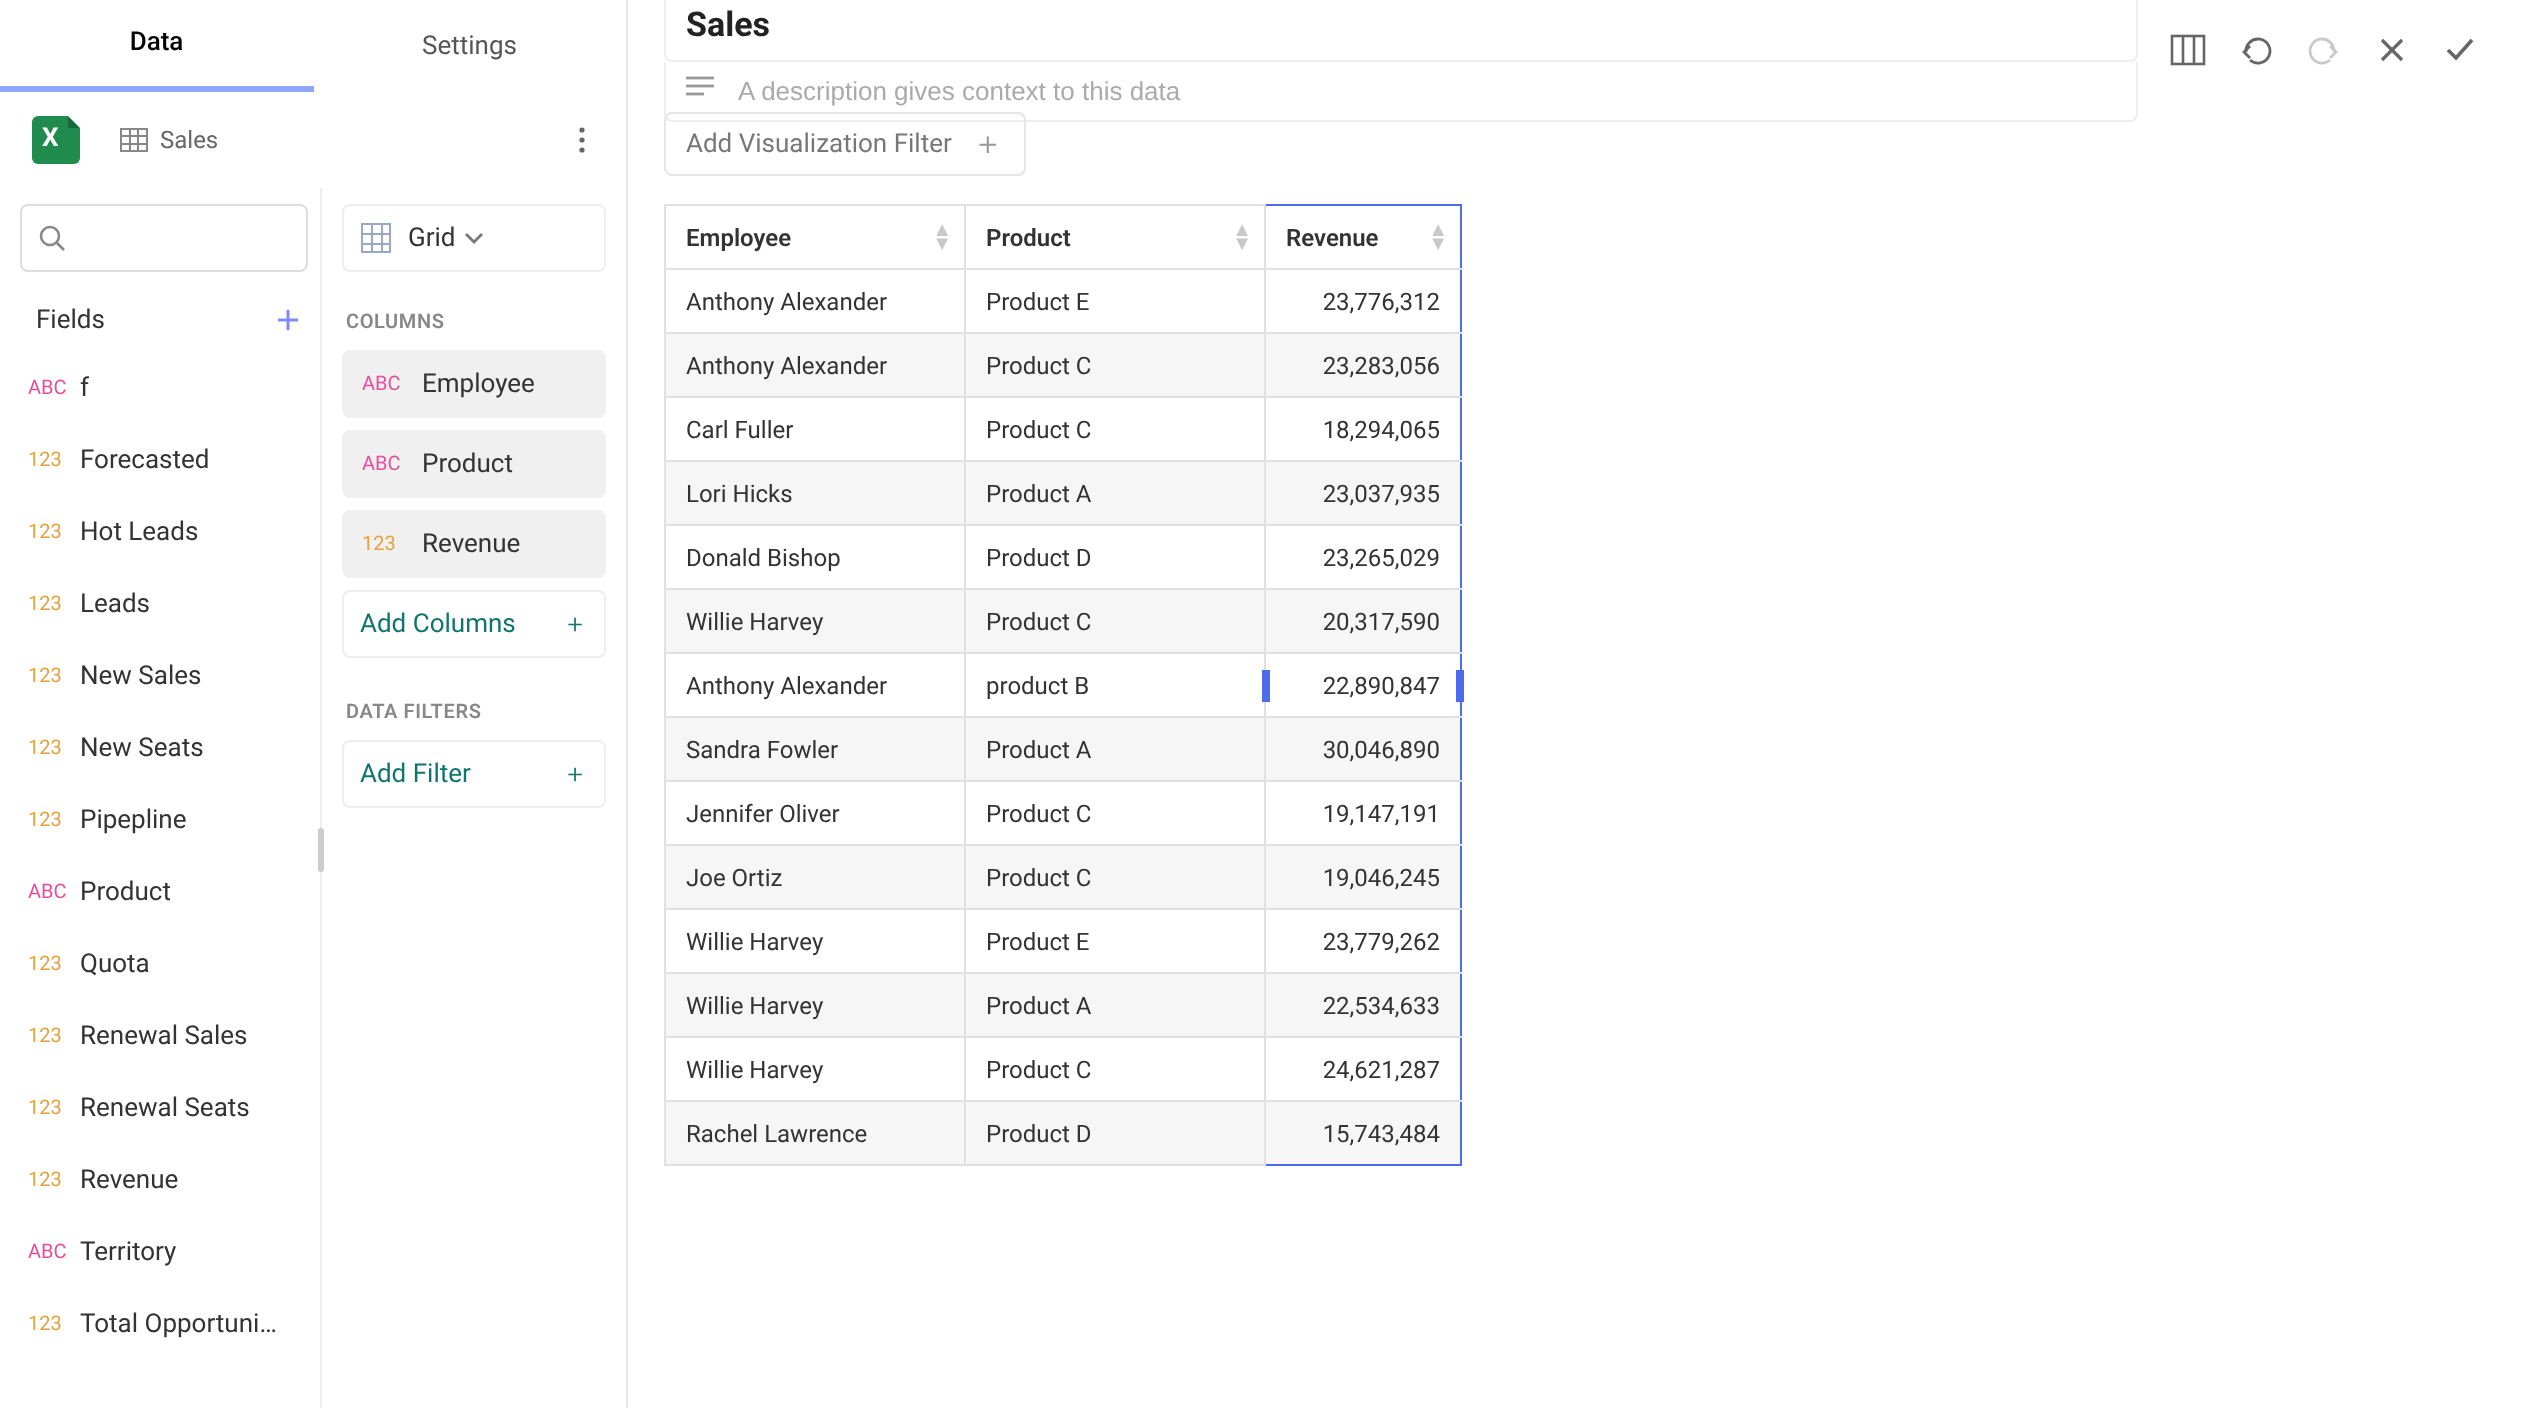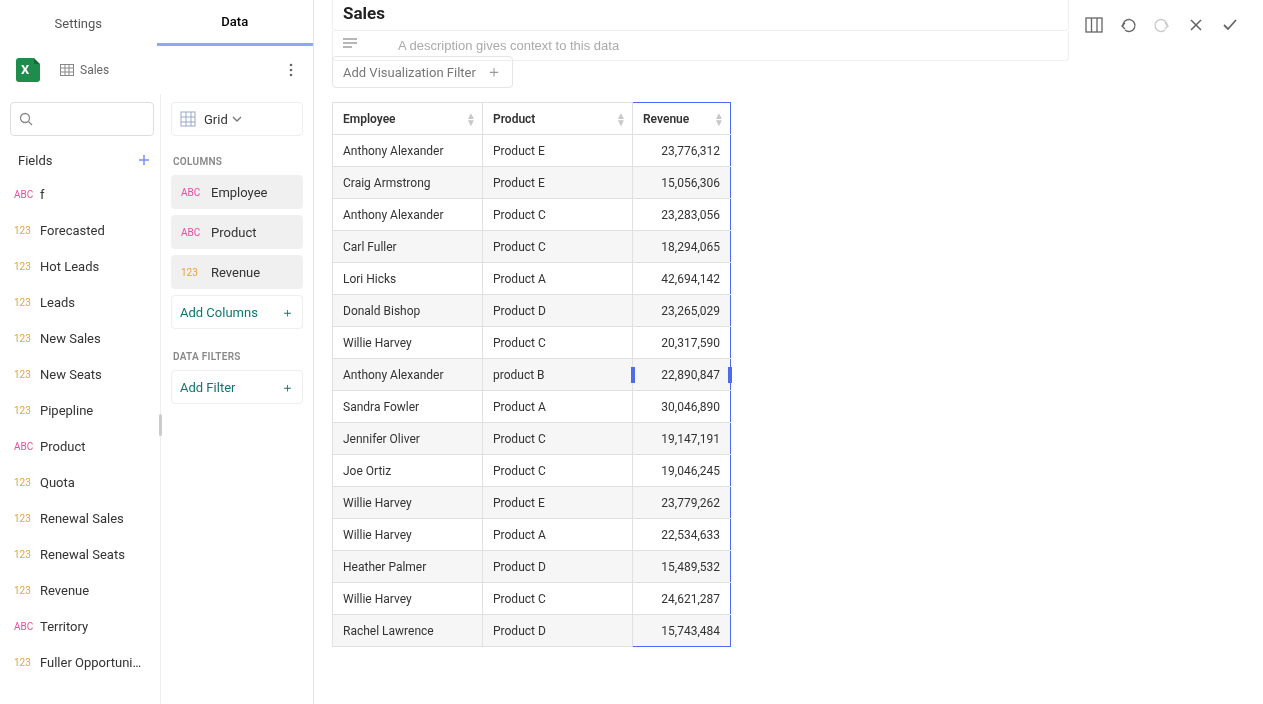--- a/index.html
+++ b/index.html
@@ -80,22 +80,22 @@
   .rev-wrap .sel-right { right:-12px; top:50%; transform:translateY(-50%); }
   .title-input-wrap { flex:1; }
 </style>
 </head>
 <body>
 
 <div class="app">
 
   <div class="left-panel">
     <div class="tabs">
+      <div class="tab active">Data</div>
       <div class="tab">Settings</div>
-      <div class="tab active">Data</div>
     </div>
 
     <div class="source-row">
       <span class="excel-icon"></span>
       <span class="sheet-icon">
         <svg width="14" height="12" viewBox="0 0 14 12">
             <rect x="0.5" y="0.5" width="13" height="11" fill="none" stroke="#888"></rect>
             <line x1="0.5" y1="4" x2="13.5" y2="4" stroke="#888"></line>
             <line x1="0.5" y1="8" x2="13.5" y2="8" stroke="#888"></line>
             <line x1="5" y1="0.5" x2="5" y2="11.5" stroke="#888"></line>
@@ -178,21 +178,21 @@
             <div class="field-item">
               <span class="type-badge type-123">123</span>
               <span class="field-name">Revenue</span>
             </div>
             <div class="field-item">
               <span class="type-badge type-abc">ABC</span>
               <span class="field-name">Territory</span>
             </div>
             <div class="field-item">
               <span class="type-badge type-123">123</span>
-              <span class="field-name">Fuller Opportuni…</span>
+              <span class="field-name">Total Opportuni…</span>
             </div>
           </div>
       </div>
 
       <div class="config-col">
         <div class="splitter-handle"></div>
         <div class="viz-picker">
           <span class="grid-icon">
             <svg width="16" height="16" viewBox="0 0 16 16">
                 <rect x="1" y="1" width="14" height="14" fill="none" stroke="#9aa7c7"></rect>
@@ -234,21 +234,21 @@
           <span class="small-plus">＋</span>
         </div>
       </div>
     </div>
   </div>
 
   <div class="main">
     <div class="title-row">
       <div class="title-input-wrap" style="margin-right:176px;">
         <div class="title-input">Sales</div>
-        <div class="desc-row" style="margin-right:0;gap:29px;">
+        <div class="desc-row" style="margin-right:0;">
           <span class="desc-icon">
             <svg width="14" height="12" viewBox="0 0 14 12">
                 <line x1="0" y1="1" x2="14" y2="1" stroke="#999" stroke-width="1.4"></line>
                 <line x1="0" y1="5" x2="14" y2="5" stroke="#999" stroke-width="1.4"></line>
                 <line x1="0" y1="9" x2="9" y2="9" stroke="#999" stroke-width="1.4"></line>
               </svg>
           </span>
           <input type="text" placeholder="A description gives context to this data" style="">
         </div>
       </div>
@@ -311,38 +311,33 @@
             </th>
           </tr>
         </thead>
         <tbody id="grid-body">
             <tr>
               <td>Anthony Alexander</td>
               <td>Product E</td>
               <td class="num rev-cell">23,776,312</td>
             </tr>
             <tr>
-              <td>Craig Armstrong</td>
-              <td>Product E</td>
-              <td class="num rev-cell">15,056,306</td>
-            </tr>
-            <tr>
               <td>Anthony Alexander</td>
               <td>Product C</td>
               <td class="num rev-cell">23,283,056</td>
             </tr>
             <tr>
               <td>Carl Fuller</td>
               <td>Product C</td>
               <td class="num rev-cell">18,294,065</td>
             </tr>
             <tr>
               <td>Lori Hicks</td>
               <td>Product A</td>
-              <td class="num rev-cell">42,694,142</td>
+              <td class="num rev-cell">23,037,935</td>
             </tr>
             <tr>
               <td>Donald Bishop</td>
               <td>Product D</td>
               <td class="num rev-cell">23,265,029</td>
             </tr>
             <tr>
               <td>Willie Harvey</td>
               <td>Product C</td>
               <td class="num rev-cell">20,317,590</td>
@@ -373,25 +368,20 @@
               <td>Willie Harvey</td>
               <td>Product E</td>
               <td class="num rev-cell">23,779,262</td>
             </tr>
             <tr>
               <td>Willie Harvey</td>
               <td>Product A</td>
               <td class="num rev-cell">22,534,633</td>
             </tr>
             <tr>
-              <td>Heather Palmer</td>
-              <td>Product D</td>
-              <td class="num rev-cell">15,489,532</td>
-            </tr>
-            <tr>
               <td>Willie Harvey</td>
               <td>Product C</td>
               <td class="num rev-cell">24,621,287</td>
             </tr>
             <tr class="last-row">
               <td>Rachel Lawrence</td>
               <td>Product D</td>
               <td class="num rev-cell">15,743,484</td>
             </tr>
           </tbody>

